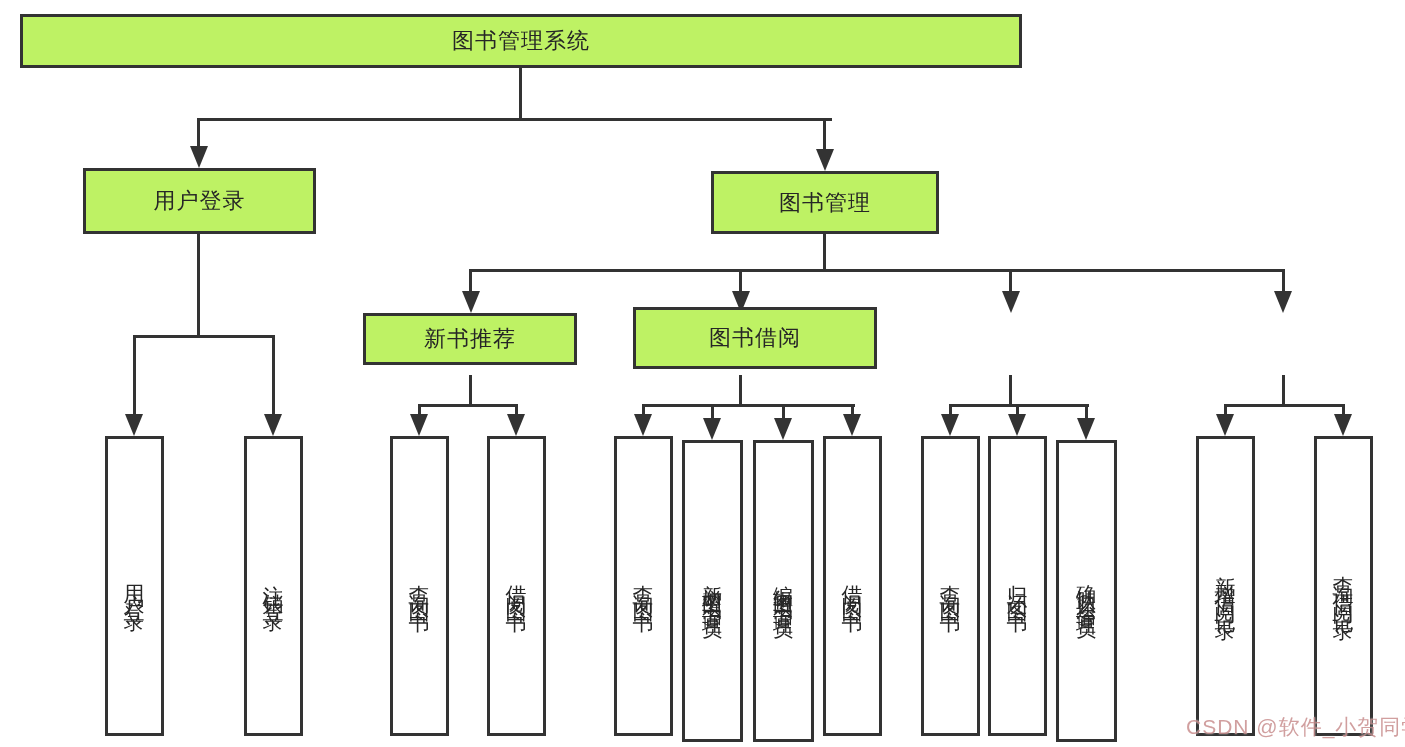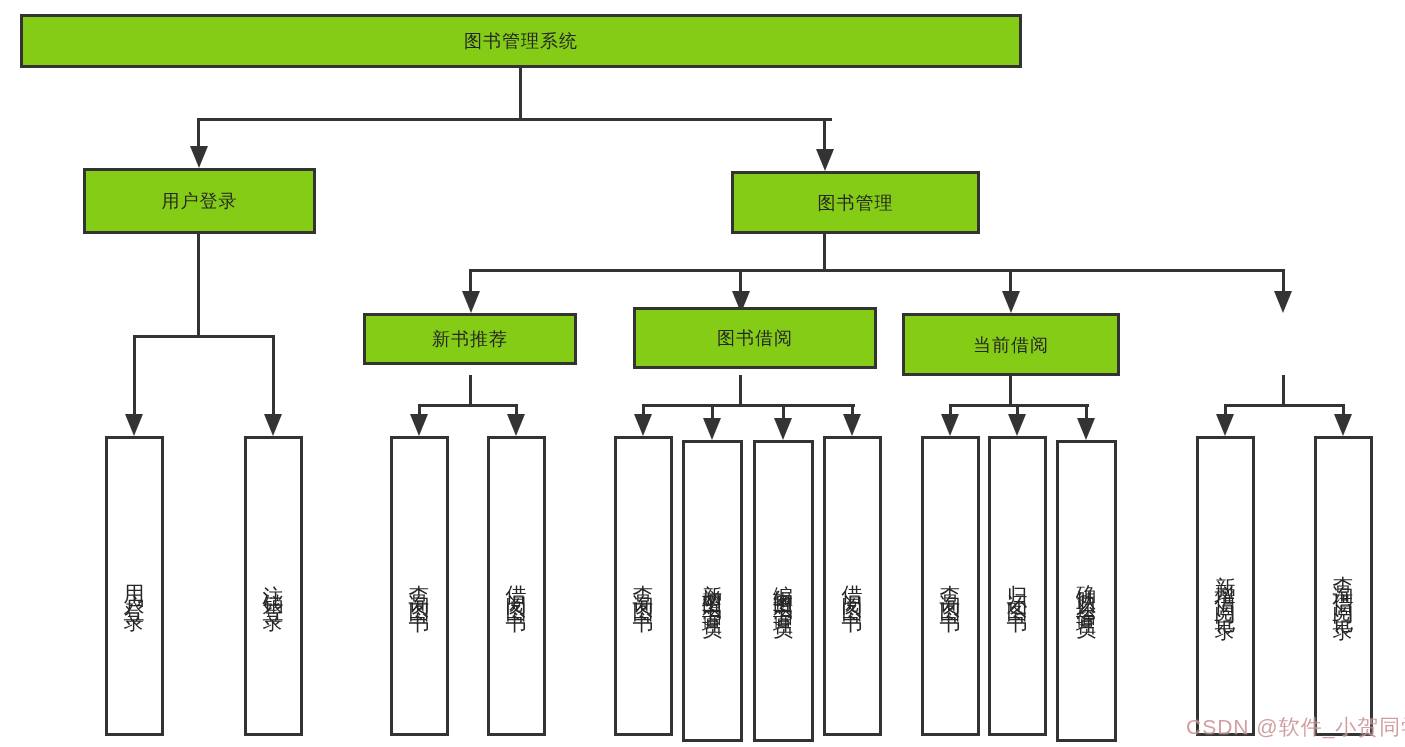--- a/index.html
+++ b/index.html
@@ -13,25 +13,25 @@
     width: 1405px;
     height: 747px;
     background: #ffffff;
     font-family: "Liberation Sans", "DejaVu Sans", sans-serif;
     overflow: hidden;
   }
   .node {
     position: absolute;
     box-sizing: border-box;
     border: 3px solid var(--line);
-    background: #84cc16;
+    background: #bef264;
     display: flex;
     align-items: center;
     justify-content: center;
-    font-size: 18px;
+    font-size: 22px;
     color: var(--text);
     letter-spacing: 1px;
     white-space: nowrap;
   }
   .leaf {
     position: absolute;
     box-sizing: border-box;
     border: 3px solid var(--line);
     background: #ffffff;
     display: flex;
@@ -81,21 +81,21 @@
   <div class="node" style="left:20px; top:14px; width:1002px; height:54px;">图书管理系统</div>
 
   <div class="vline" style="left:519px; top:68px; width:3px; height:52px;"></div>
   <div class="hline" style="left:197px; top:118px; width:635px; height:3px;"></div>
   <div class="vline" style="left:197px; top:118px; width:3px; height:34px;"></div>
   <div class="arrow" style="left:190px; top:146px;"></div>
   <div class="vline" style="left:823px; top:118px; width:3px; height:36px;"></div>
   <div class="arrow" style="left:816px; top:149px;"></div>
 
   <div class="node" style="left:83px; top:168px; width:233px; height:66px;">用户登录</div>
-  <div class="node" style="left:711px; top:171px; width:249px; height:63px;margin-left:20px;">图书管理</div>
+  <div class="node" style="left:711px; top:171px; width:228px; height:63px;">图书管理</div>
 
   <div class="vline" style="left:197px; top:234px; width:3px; height:103px;"></div>
   <div class="hline" style="left:133px; top:335px; width:142px; height:3px;"></div>
   <div class="vline" style="left:133px; top:335px; width:3px; height:83px;"></div>
   <div class="arrow" style="left:125px; top:414px;"></div>
   <div class="vline" style="left:272px; top:335px; width:3px; height:83px;"></div>
   <div class="arrow" style="left:264px; top:414px;"></div>
 
   <div class="vline" style="left:823px; top:234px; width:3px; height:37px;"></div>
   <div class="hline" style="left:469px; top:269px; width:816px; height:3px;"></div>
@@ -103,21 +103,20 @@
   <div class="arrow" style="left:462px; top:291px;"></div>
   <div class="vline" style="left:739px; top:269px; width:3px; height:24px;"></div>
   <div class="arrow" style="left:732px; top:291px;"></div>
   <div class="vline" style="left:1009px; top:269px; width:3px; height:24px;"></div>
   <div class="arrow" style="left:1002px; top:291px;"></div>
   <div class="vline" style="left:1282px; top:269px; width:3px; height:24px;"></div>
   <div class="arrow" style="left:1274px; top:291px;"></div>
 
   <div class="node" style="left:363px; top:313px; width:214px; height:52px;">新书推荐</div>
   <div class="node" style="left:633px; top:307px; width:244px; height:62px;">图书借阅</div>
-  <div class="node" style="left:902px; top:313px; width:218px; height:63px;">当前借阅</div>
 
   <div class="vline" style="left:469px; top:375px; width:3px; height:32px;"></div>
   <div class="hline" style="left:418px; top:404px; width:100px; height:3px;"></div>
   <div class="vline" style="left:418px; top:404px; width:3px; height:14px;"></div>
   <div class="arrow" style="left:410px; top:414px;"></div>
   <div class="vline" style="left:515px; top:404px; width:3px; height:14px;"></div>
   <div class="arrow" style="left:507px; top:414px;"></div>
 
   <div class="vline" style="left:739px; top:375px; width:3px; height:32px;"></div>
   <div class="hline" style="left:642px; top:404px; width:213px; height:3px;"></div>

